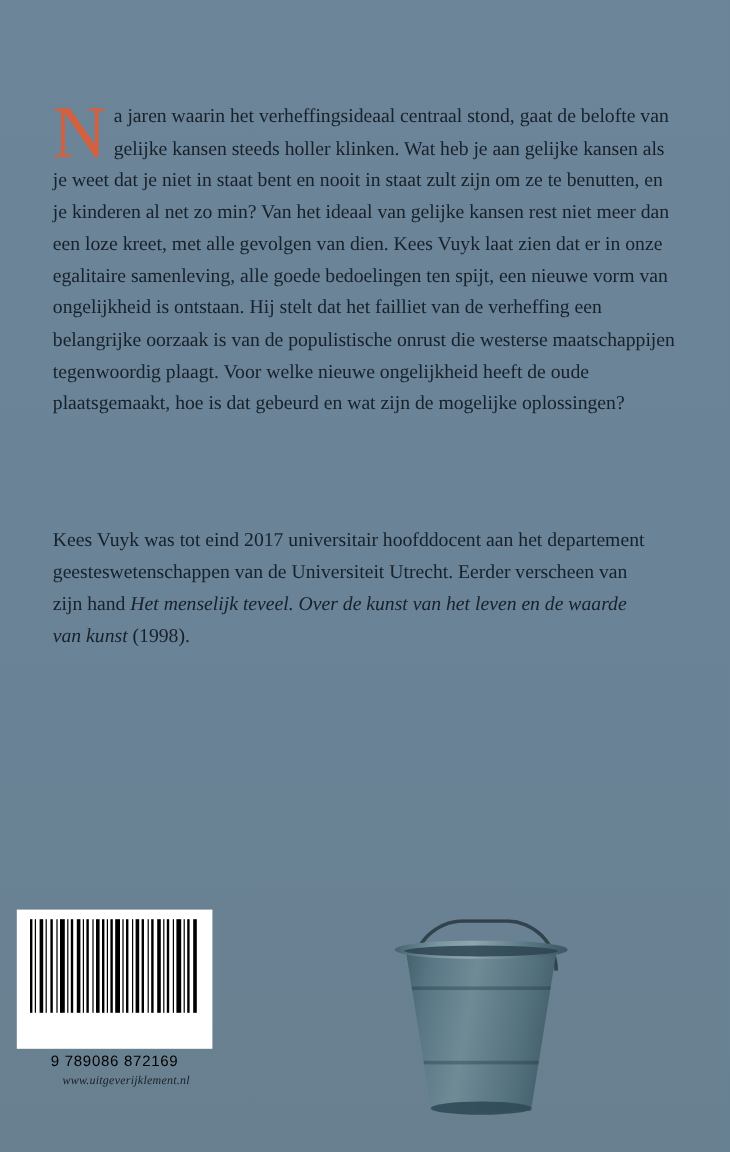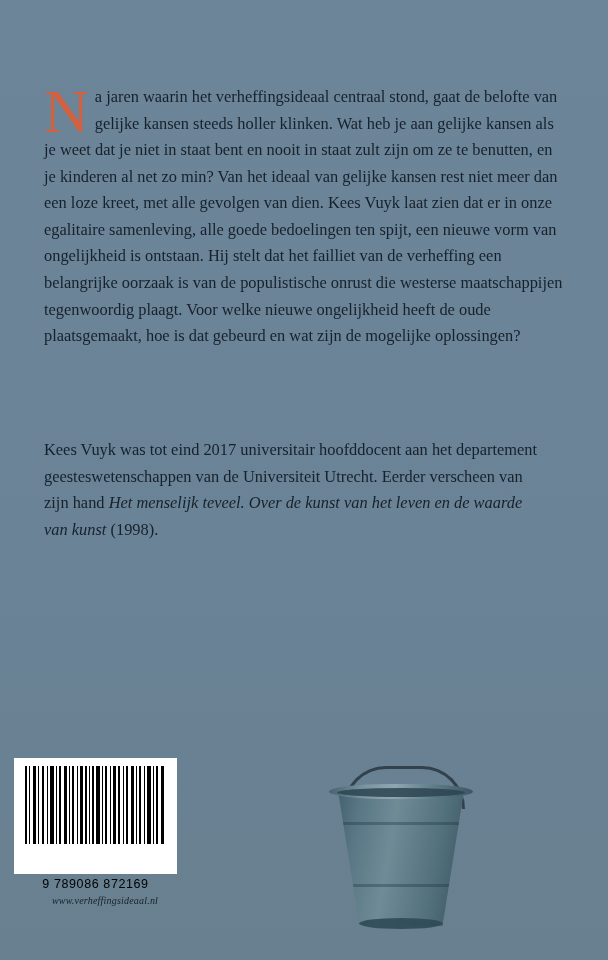--- a/index.html
+++ b/index.html
@@ -225,21 +225,21 @@
       <i style="left:119px;width:1px"></i>
       <i style="left:122px;width:4px"></i>
       <i style="left:128px;width:1px"></i>
       <i style="left:131px;width:2px"></i>
       <i style="left:136px;width:3px"></i>
     </div>
     <div class="barcode-digits">9 789086 872169</div>
   </div>
 
   <div class="imprint">
-    <div class="line2">www.verheffingsideaal.nl</div>
+    <div class="line2">www.uitgeverijklement.nl</div>
   </div>
 
   <div class="bucket-wrap">
     <div class="handle"></div>
     <div class="bucket">
       <div class="hoop-band" style="left:0;right:0;top:34px;"></div>
       <div class="hoop-band" style="left:0;right:0;top:96px;"></div>
     </div>
     <div class="bucket-rim"></div>
     <div class="bucket-rim-inner"></div>

